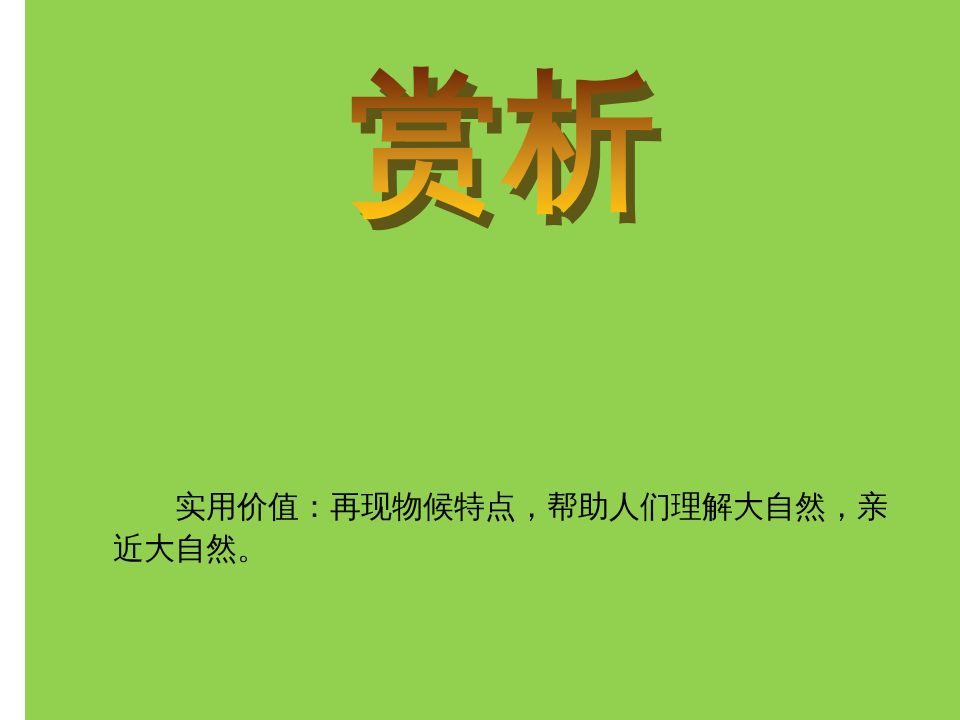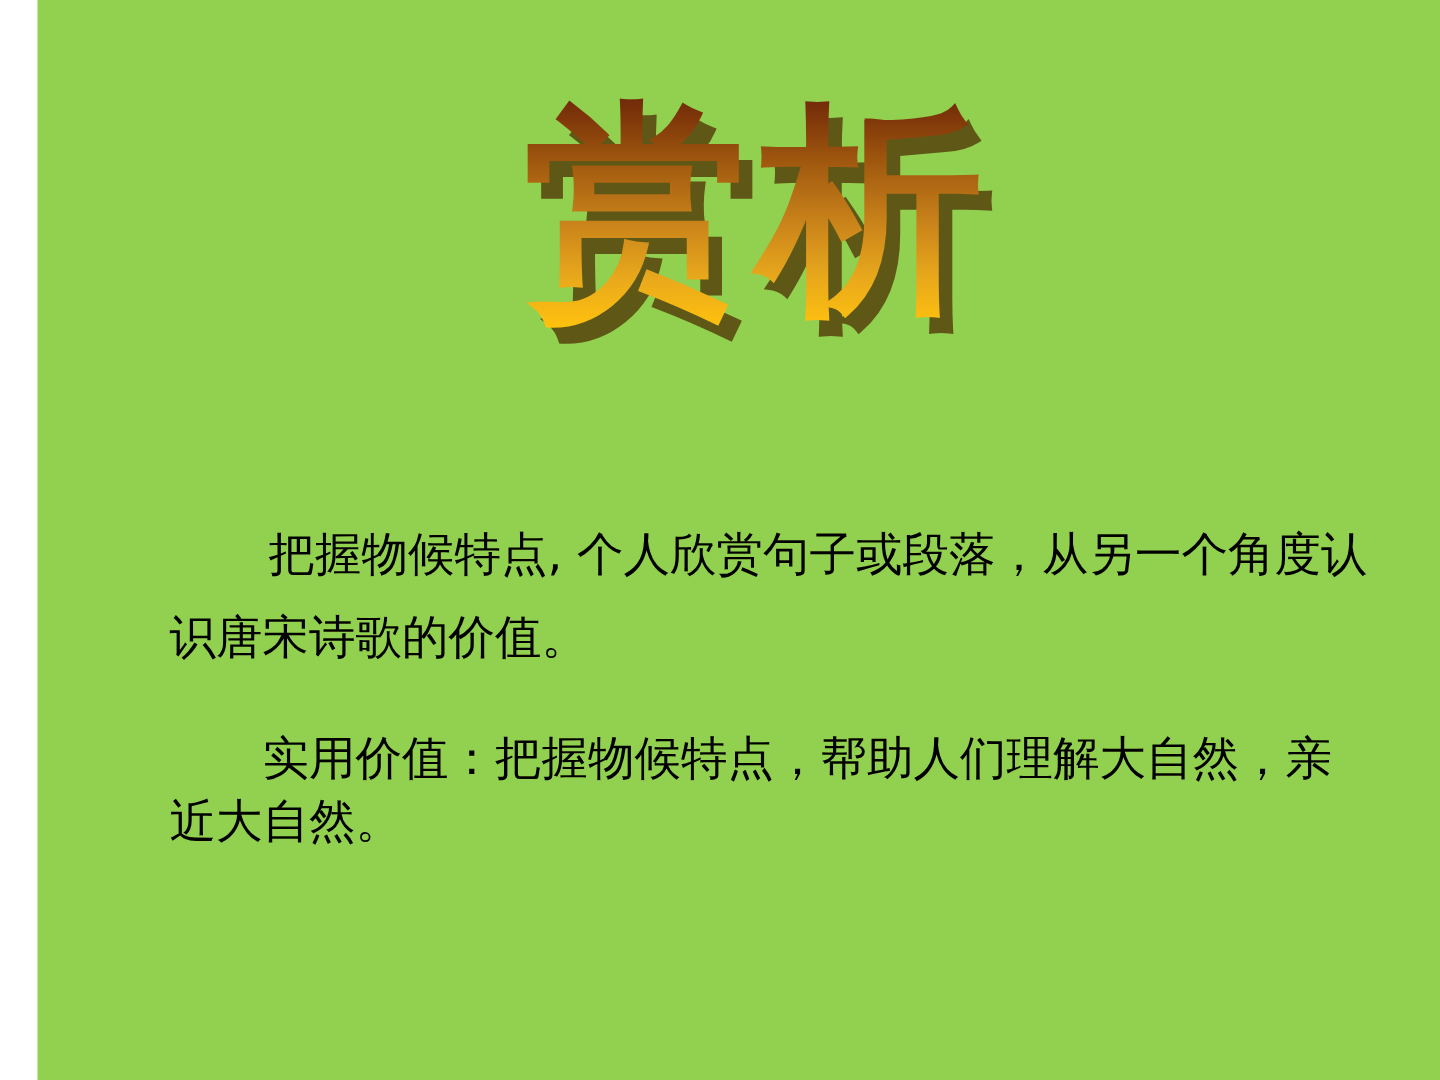--- a/index.html
+++ b/index.html
@@ -116,17 +116,16 @@
 <div id="slide">
 
   <div id="title-shadow">
     <span>赏析</span>
   </div>
 
   <div id="title-block">
     <span id="slide-title">赏析</span>
   </div>
 
-  <p id="para-1" class="body-block">把握物候特点, 个人欣赏句子或段落，从另一个角度认识唐宋诗歌的价值。</p>
 
-  <p id="para-2" class="body-block">实用价值：把握物候特点，帮助人们理解大自然，亲近大自然。</p>
+  <p id="para-2" class="body-block">实用价值：再现物候特点，帮助人们理解大自然，亲近大自然。</p>
 
 </div>
 
 </body></html>

